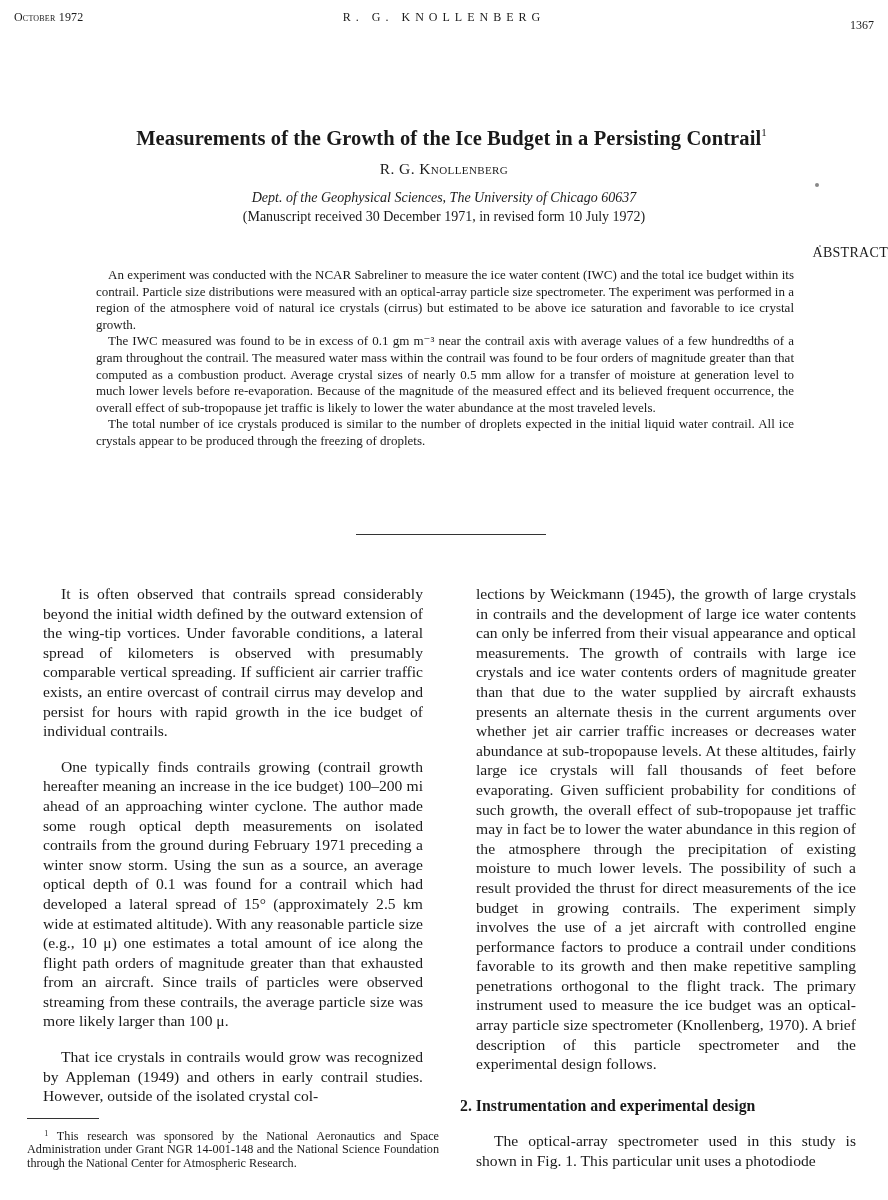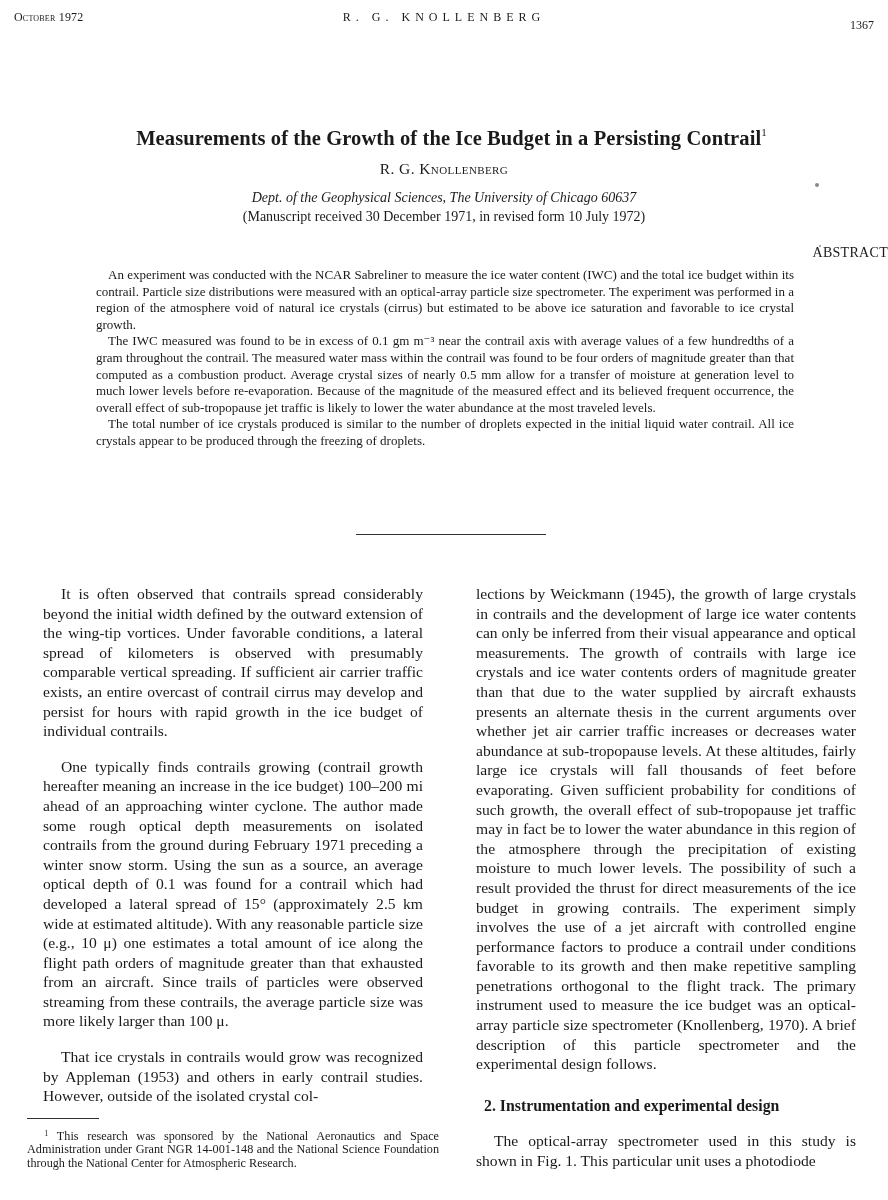--- a/index.html
+++ b/index.html
@@ -53,21 +53,21 @@
     font-size: 15.6px; line-height: 19.6px; text-align: justify;
   }
   .col-left { top: 568px; left: 27px; }
   .col-right { top: 568px; left: 460px; }
   .col p { margin: 16px; text-indent: 18px; }
   .col p.noindent { text-indent: 0; }
   .section-heading {
     font-family: "Liberation Serif", "DejaVu Serif", serif;
     font-weight: bold; font-size: 15.8px; margin: 0 0 10px 0; text-indent: 0;
   }
-  .col-right .section-heading { margin-top: 22px; margin-bottom: 11px; margin-left: 24px; }
+  .col-right .section-heading { margin-top: 22px; margin-bottom: 11px; }
 
   .footnote-rule {
     position: absolute; top: 1118px; left: 27px; width: 72px; border-top: 1px solid #333;
   }
   .footnote {
     position: absolute; top: 1127px; left: 27px; width: 412px;
     font-size: 12.2px; line-height: 13.4px; text-align: justify;
   }
   .footnote sup { font-size: 8px; vertical-align: 4px; }
 
@@ -95,21 +95,21 @@
   <p>An experiment was conducted with the NCAR Sabreliner to measure the ice water content (IWC) and the total ice budget within its contrail. Particle size distributions were measured with an optical-array particle size spectrometer. The experiment was performed in a region of the atmosphere void of natural ice crystals (cirrus) but estimated to be above ice saturation and favorable to ice crystal growth.</p>
   <p>The IWC measured was found to be in excess of 0.1 gm m⁻³ near the contrail axis with average values of a few hundredths of a gram throughout the contrail. The measured water mass within the contrail was found to be four orders of magnitude greater than that computed as a combustion product. Average crystal sizes of nearly 0.5 mm allow for a transfer of moisture at generation level to much lower levels before re-evaporation. Because of the magnitude of the measured effect and its believed frequent occurrence, the overall effect of sub-tropopause jet traffic is likely to lower the water abundance at the most traveled levels.</p>
   <p>The total number of ice crystals produced is similar to the number of droplets expected in the initial liquid water contrail. All ice crystals appear to be produced through the freezing of droplets.</p>
 </div>
 
 <div class="divider"></div>
 
 <div class="col col-left">
   <p>It is often observed that contrails spread considerably beyond the initial width defined by the outward extension of the wing-tip vortices. Under favorable conditions, a lateral spread of kilometers is observed with presumably comparable vertical spreading. If sufficient air carrier traffic exists, an entire overcast of contrail cirrus may develop and persist for hours with rapid growth in the ice budget of individual contrails.</p>
   <p>One typically finds contrails growing (contrail growth hereafter meaning an increase in the ice budget) 100–200 mi ahead of an approaching winter cyclone. The author made some rough optical depth measurements on isolated contrails from the ground during February 1971 preceding a winter snow storm. Using the sun as a source, an average optical depth of 0.1 was found for a contrail which had developed a lateral spread of 15° (approximately 2.5 km wide at estimated altitude). With any reasonable particle size (e.g., 10 μ) one estimates a total amount of ice along the flight path orders of magnitude greater than that exhausted from an aircraft. Since trails of particles were observed streaming from these contrails, the average particle size was more likely larger than 100 μ.</p>
-  <p>That ice crystals in contrails would grow was recognized by Appleman (1953) and others in early contrail studies. However, outside of the isolated crystal col-</p>
+  <p>That ice crystals in contrails would grow was recognized by Appleman (1949) and others in early contrail studies. However, outside of the isolated crystal col-</p>
 </div>
 
 <div class="footnote-rule"></div>
 <div class="footnote">
   &nbsp;&nbsp;<sup>1</sup>&nbsp;<span>This research was sponsored by the National Aeronautics and Space Administration under Grant NGR 14-001-148 and the National Science Foundation through the National Center for Atmospheric Research.</span>
 </div>
 
 <div class="col col-right">
   <p class="noindent">lections by Weickmann (1945), the growth of large crystals in contrails and the development of large ice water contents can only be inferred from their visual appearance and optical measurements. The growth of contrails with large ice crystals and ice water contents orders of magnitude greater than that due to the water supplied by aircraft exhausts presents an alternate thesis in the current arguments over whether jet air carrier traffic increases or decreases water abundance at sub-tropopause levels. At these altitudes, fairly large ice crystals will fall thousands of feet before evaporating. Given sufficient probability for conditions of such growth, the overall effect of sub-tropopause jet traffic may in fact be to lower the water abundance in this region of the atmosphere through the precipitation of existing moisture to much lower levels. The possibility of such a result provided the thrust for direct measurements of the ice budget in growing contrails. The experiment simply involves the use of a jet aircraft with controlled engine performance factors to produce a contrail under conditions favorable to its growth and then make repetitive sampling penetrations orthogonal to the flight track. The primary instrument used to measure the ice budget was an optical-array particle size spectrometer (Knollenberg, 1970). A brief description of this particle spectrometer and the experimental design follows.</p>
   <div class="section-heading">2. Instrumentation and experimental design</div>

